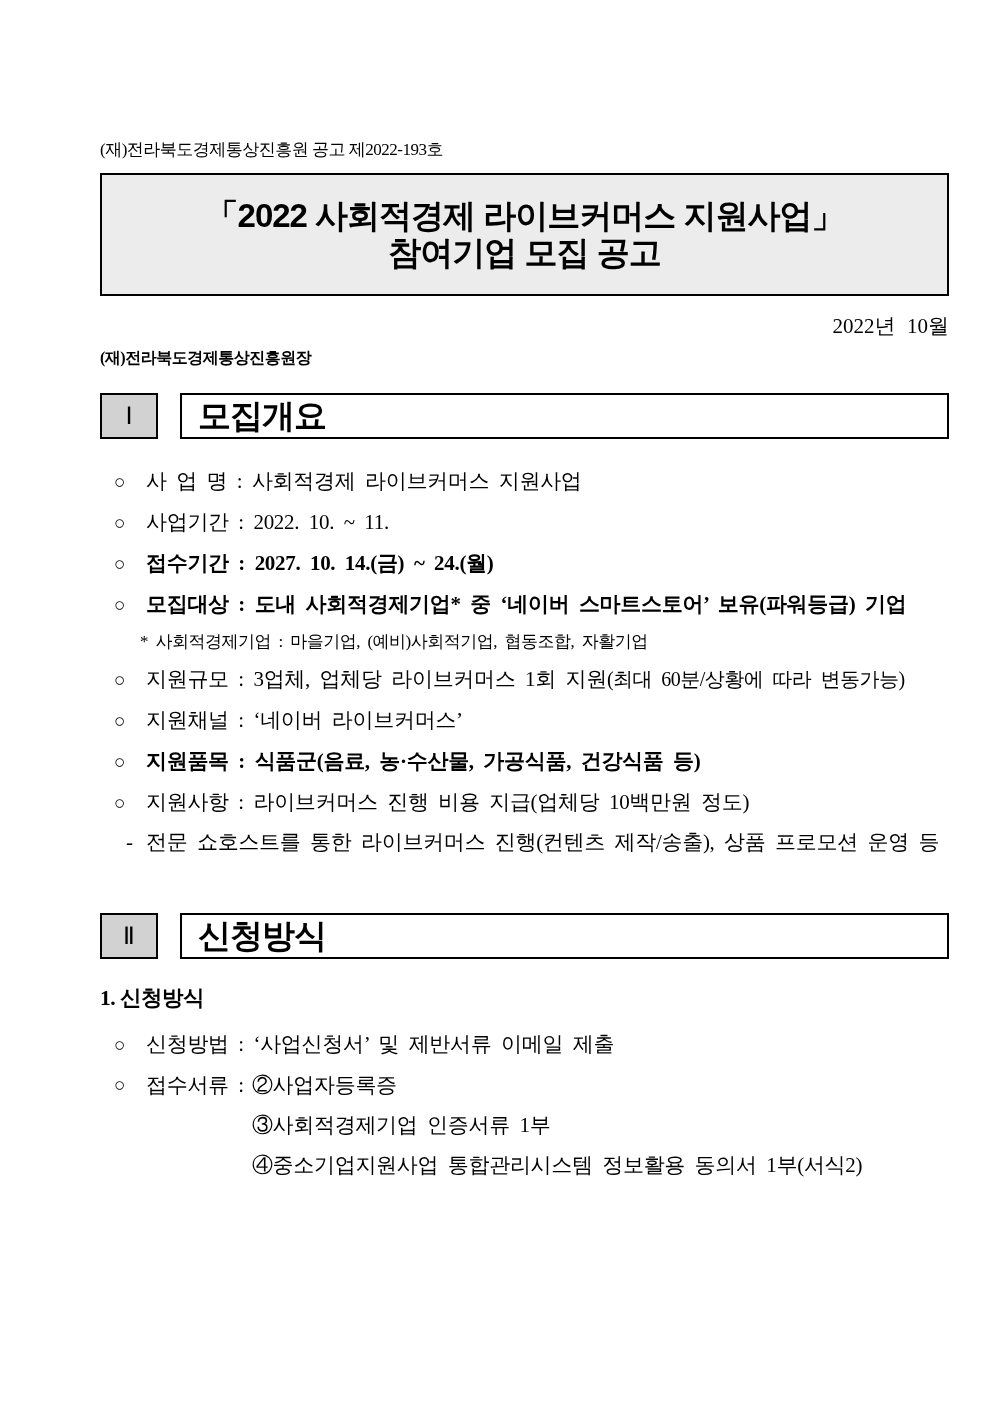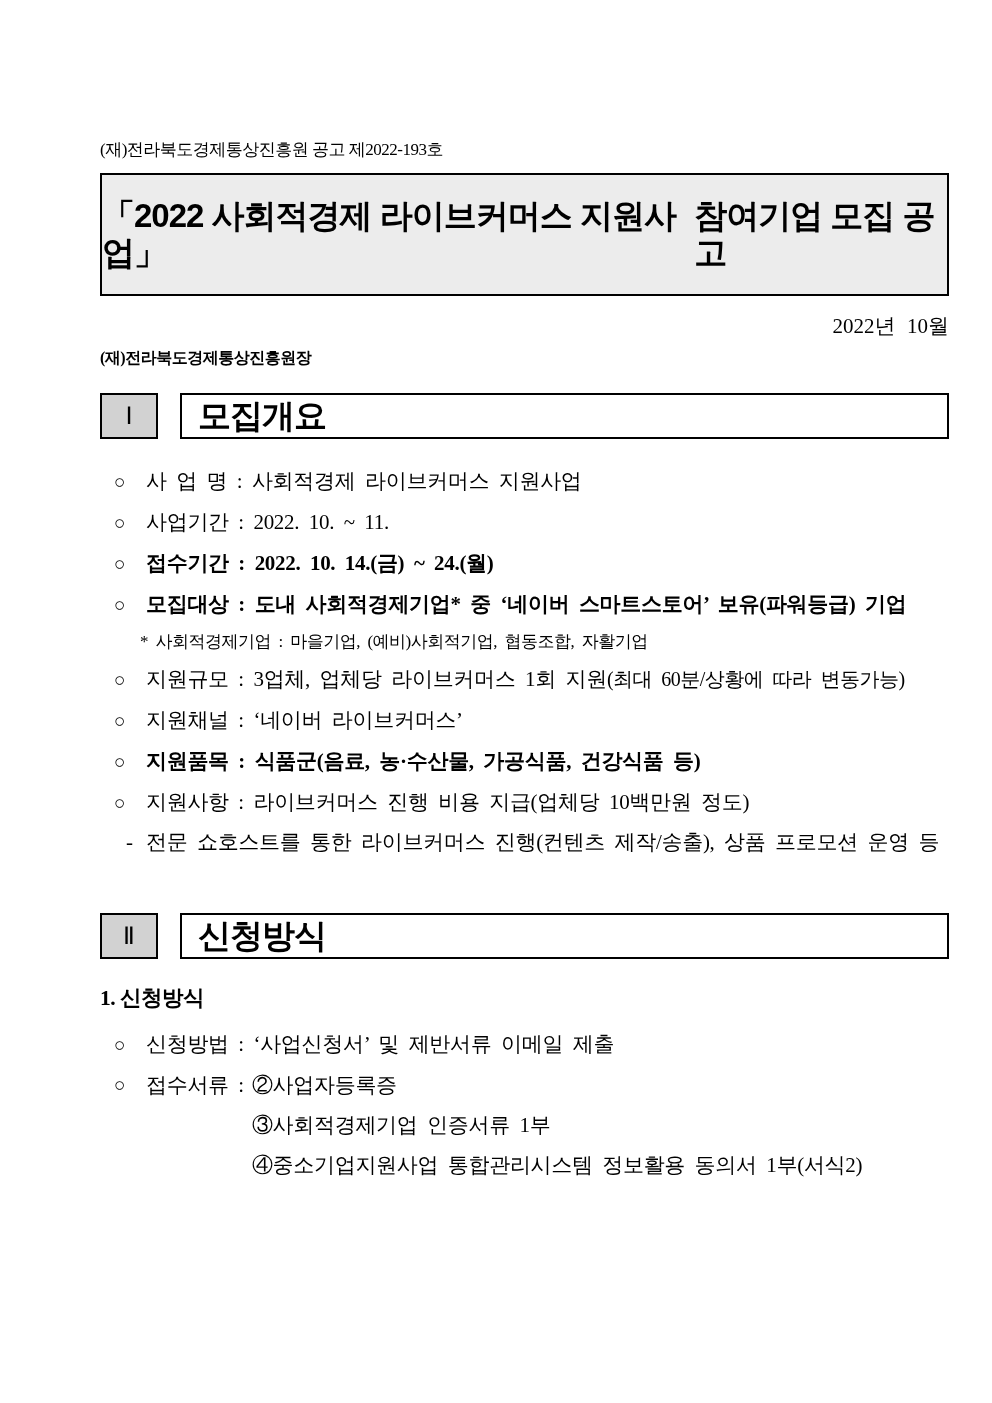--- a/index.html
+++ b/index.html
@@ -19,21 +19,21 @@
     font-size: 17px;
     letter-spacing: -0.5px;
     margin-bottom: 12px;
   }
   .title-box {
     box-sizing: border-box;
     border: 2px solid #000;
     background: #ececec;
     height: 123px;
     display: flex;
-    flex-direction: row;
+    flex-direction: column;
     justify-content: center;
     align-items: center;
     gap: 0;
   }
   .title-line {
     font-family: "Liberation Sans", "DejaVu Sans", sans-serif;
     font-weight: bold;
     font-size: 33px;
     letter-spacing: -1px;
     line-height: 1.1;
@@ -156,21 +156,21 @@
     <div class="li">
       <span class="marker">○</span>
       <span>사 업 명 : 사회적경제 라이브커머스 지원사업</span>
     </div>
     <div class="li">
       <span class="marker">○</span>
       <span>사업기간 : 2022. 10. ~ 11.</span>
     </div>
     <div class="li bold">
       <span class="marker">○</span>
-      <span>접수기간 : 2022. 10. 14.(금) ~ 24.(월)</span>
+      <span>접수기간 : 2027. 10. 14.(금) ~ 24.(월)</span>
     </div>
     <div class="li bold">
       <span class="marker">○</span>
       <span>모집대상 : 도내 사회적경제기업* 중 ‘네이버 스마트스토어’ 보유(파워등급) 기업</span>
     </div>
     <div class="li note">
       <span>* 사회적경제기업 : 마을기업, (예비)사회적기업, 협동조합, 자활기업</span>
     </div>
     <div class="li">
       <span class="marker">○</span>

